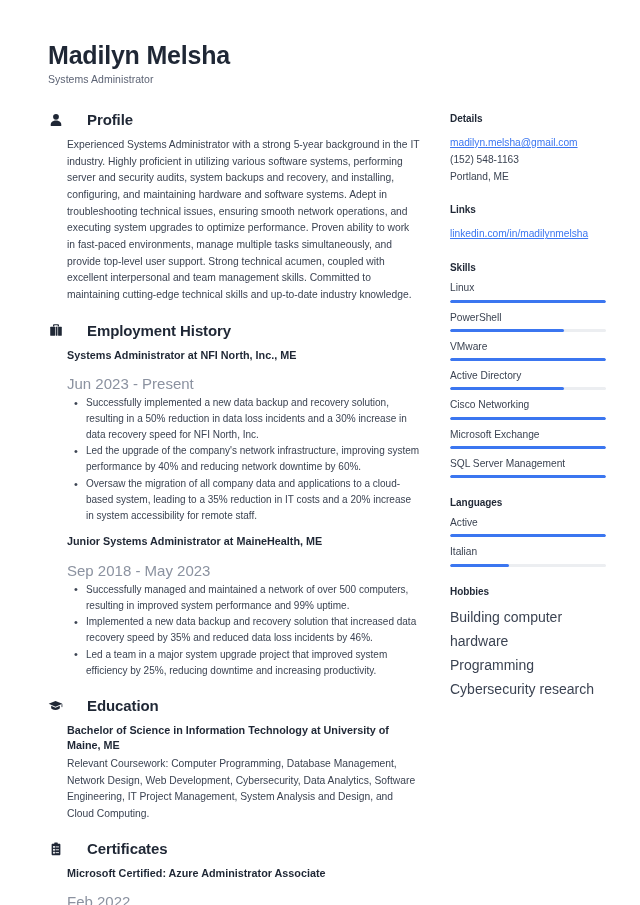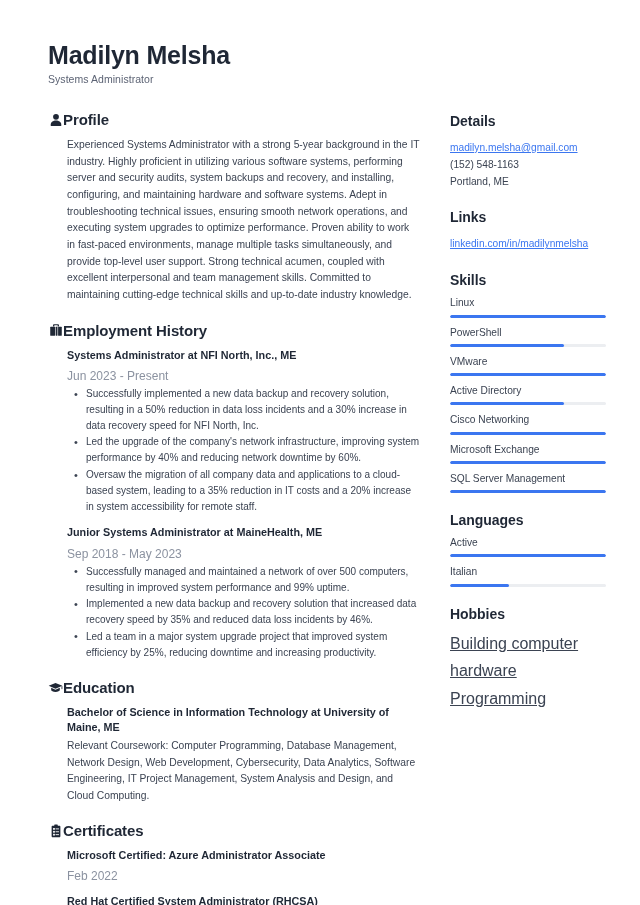--- a/index.html
+++ b/index.html
@@ -51,21 +51,21 @@
 
   .col-main { width: 372px; flex: none; }
   .col-side { width: 162px; flex: none; padding-top: 2px; }
 
   
   .section { margin-bottom: 18px; }
 
   .section-head {
     display: flex;
     align-items: center;
-    gap: 0;
+    gap: 24px;
     margin-bottom: 9px;
   }
 
   .section-icon {
     width: 15px;
     height: 15px;
     display: flex;
     align-items: center;
     justify-content: center;
     color: #1f2735;
@@ -94,23 +94,23 @@
   .entry:last-child { margin-bottom: 0; }
 
   .entry-title {
     font-size: 10.8px;
     font-weight: bold;
     color: #1f2735;
     line-height: 1.42;
   }
 
   .entry-date {
-    font-size: 12px;
+    font-size: 15px;
     color: #8b92a0;
-    margin-top: 6px;
+    margin-top: 12px;
     margin-bottom: 3px;
   }
 
   .entry-desc {
     font-size: 10.3px;
     line-height: 1.6;
     color: #3b4352;
     margin-top: 3px;
   }
 
@@ -134,21 +134,21 @@
     left: 7px;
     top: -0.5px;
     color: #3b4352;
     font-size: 11px;
   }
 
   
   .side-block { margin-bottom: 19px; }
 
   .side-title {
-    font-size: 14px;
+    font-size: 10px;
     font-weight: bold;
     color: #1f2735;
     margin-bottom: 8px;
     letter-spacing: -0.05px;
   }
 
   .side-line {
     font-size: 10.2px;
     color: #3b4352;
     line-height: 1.65;
@@ -184,24 +184,23 @@
 
   .bar-fill {
     position: absolute;
     left: 0; top: 0;
     height: 3px;
     background: #3b76f0;
     border-radius: 2px;
   }
 
   .hobby-line {
-    font-size: 16px;
+    font-size: 14px;
     color: #3b4352;
     line-height: 1.72;
-    text-decoration: underline;
   }
 </style>
 </head>
 <body>
 
 <div class="page">
 
   <div class="header">
     <div class="full-name">Madilyn Melsha</div>
     <div class="job-title">Systems Administrator</div>
@@ -394,18 +393,19 @@
           <div class="bar-track">
             <div class="bar-fill" style="width: 38%; background: rgb(59, 118, 240);"></div>
           </div>
         </div>
       </div>
 
       <div class="side-block">
         <div class="side-title">Hobbies</div>
         <div class="hobby-line">Building computer hardware</div>
         <div class="hobby-line">Programming</div>
+        <div class="hobby-line">Cybersecurity research</div>
       </div>
 
     </div>
 
   </div>
 </div>
 
 </body></html>

